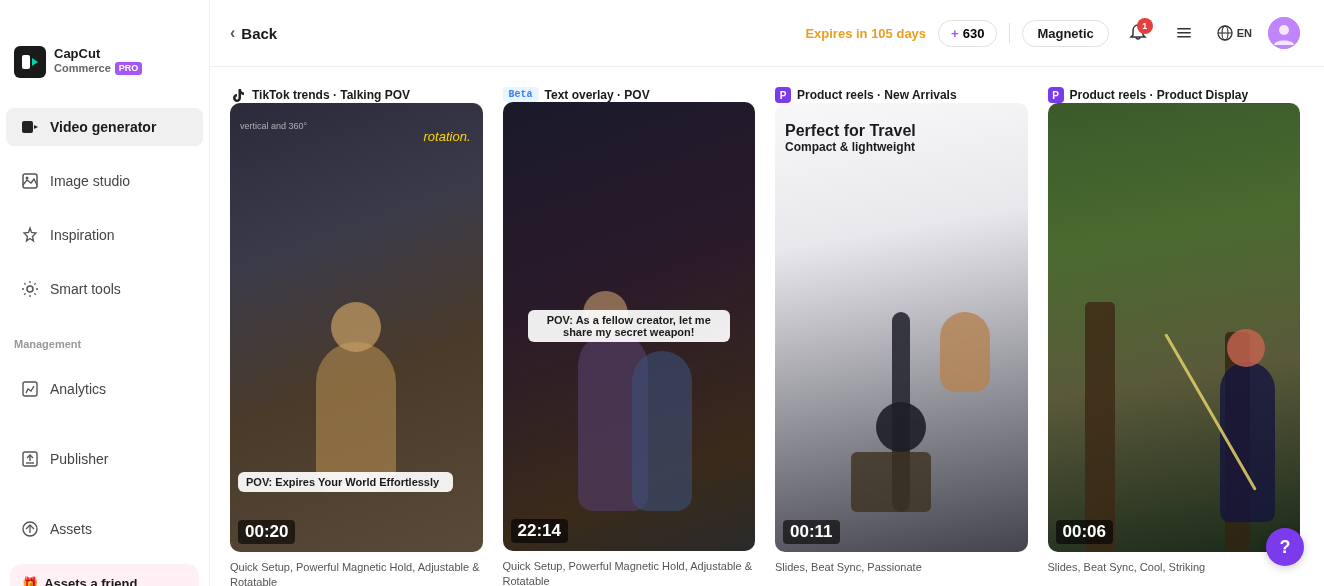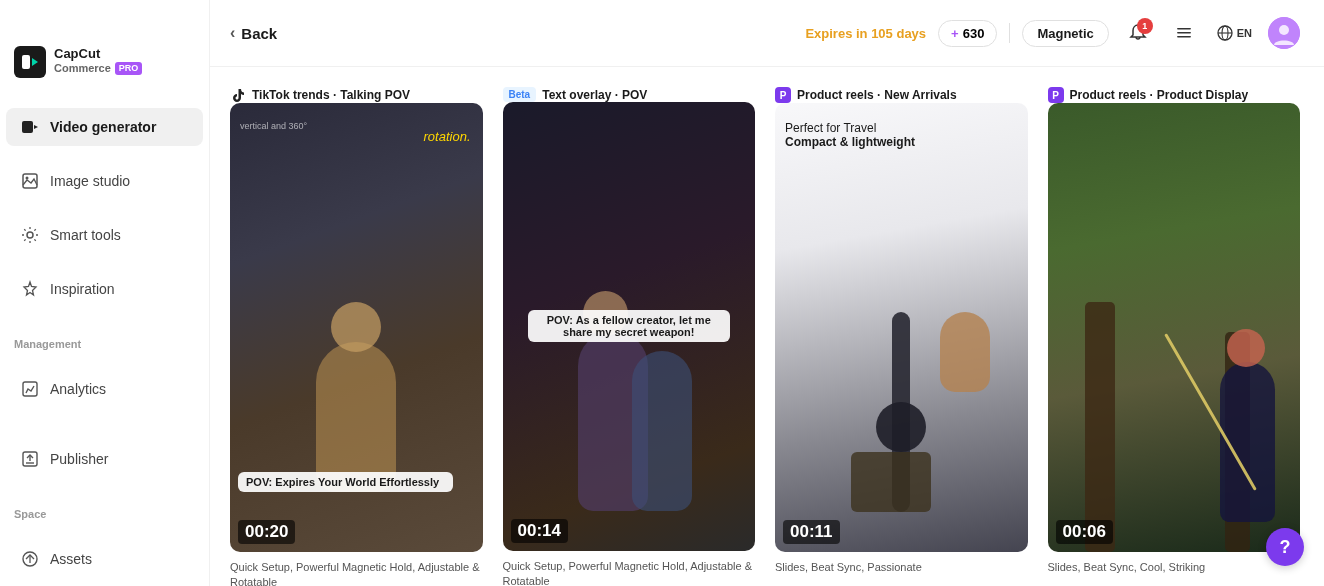--- a/index.html
+++ b/index.html
@@ -130,21 +130,21 @@
     .video-card-header {
       display: flex;
       align-items: center;
       gap: 6px;
       margin-bottom: 0;
       font-size: 12px;
       font-weight: 600;
       color: #1a1a1a;
     }
     .platform-icon { width: 16px; height: 16px; display: inline-flex; align-items: center; justify-content: center; font-size: 13px; }
-    .beta-badge { background: #e8f4ff; color: #3b82f6; font-size: 10px; font-weight: 700; padding: 2px 6px; border-radius: 4px; }
+    .beta-badge { background: #e8f4ff; color: #3b82f6; font-size: 10px; font-weight: 700; padding: 2px 6px; border-radius: 4px; font-family: Liberation Mono, monospace; }
     .product-badge { width: 16px; height: 16px; background: #7c3aed; border-radius: 4px; display: inline-flex; align-items: center; justify-content: center; font-size: 10px; color: #fff; }
 
     .video-thumb {
       width: 100%;
       aspect-ratio: 9/16;
       border-radius: 10px;
       overflow: hidden;
       position: relative;
       background: #1a1a1a;
       margin-bottom: 8px;
@@ -249,33 +249,33 @@
             <rect x="2" y="2" width="14" height="14" rx="2" stroke="#555" stroke-width="1.5" fill="none"></rect>
             <circle cx="6" cy="6" r="1.5" fill="#555"></circle>
             <polyline points="2,13 6,8 10,11 13,7 16,13" fill="none" stroke="#555" stroke-width="1.3"></polyline>
           </svg>
       </span>
       <span>Image studio</span>
     </div>
     <div class="nav-item">
       <span class="nav-icon">
         <svg width="18" height="18" viewBox="0 0 18 18" fill="none">
-            <circle cx="9" cy="9" r="3" stroke="#555" stroke-width="1.5" fill="none"></circle>
-            <path d="M9 1v2M9 15v2M1 9h2M15 9h2M3.22 3.22l1.41 1.41M13.37 13.37l1.41 1.41M3.22 14.78l1.41-1.41M13.37 4.63l1.41-1.41" stroke="#555" stroke-width="1.3"></path>
+            <path d="M9 2 L10.5 6.5 L15 7 L11.5 10.5 L12.5 15 L9 12.5 L5.5 15 L6.5 10.5 L3 7 L7.5 6.5 Z" stroke="#555" stroke-width="1.3" fill="none"></path>
           </svg>
       </span>
-      <span>Smart tools</span>
+      <span>Inspiration</span>
     </div>
     <div class="nav-item">
       <span class="nav-icon">
         <svg width="18" height="18" viewBox="0 0 18 18" fill="none">
-            <path d="M9 2 L10.5 6.5 L15 7 L11.5 10.5 L12.5 15 L9 12.5 L5.5 15 L6.5 10.5 L3 7 L7.5 6.5 Z" stroke="#555" stroke-width="1.3" fill="none"></path>
+            <circle cx="9" cy="9" r="3" stroke="#555" stroke-width="1.5" fill="none"></circle>
+            <path d="M9 1v2M9 15v2M1 9h2M15 9h2M3.22 3.22l1.41 1.41M13.37 13.37l1.41 1.41M3.22 14.78l1.41-1.41M13.37 4.63l1.41-1.41" stroke="#555" stroke-width="1.3"></path>
           </svg>
       </span>
-      <span>Inspiration</span>
+      <span>Smart tools</span>
     </div>
   </nav>
 
   <div class="section-label">Management</div>
   <div class="nav-item">
     <span class="nav-icon">
       <svg width="18" height="18" viewBox="0 0 18 18" fill="none">
           <rect x="2" y="2" width="14" height="14" rx="2" stroke="#555" stroke-width="1.4" fill="none"></rect>
           <polyline points="5,13 7,9 10,11 13,6" stroke="#555" stroke-width="1.4" fill="none"></polyline>
         </svg>
@@ -287,21 +287,20 @@
       <svg width="18" height="18" viewBox="0 0 18 18" fill="none">
           <rect x="2" y="2" width="14" height="14" rx="2" stroke="#555" stroke-width="1.4" fill="none"></rect>
           <polyline points="9,5 9,11" stroke="#555" stroke-width="1.4"></polyline>
           <polyline points="6,8 9,5 12,8" stroke="#555" stroke-width="1.4" fill="none"></polyline>
           <line x1="5" y1="13" x2="13" y2="13" stroke="#555" stroke-width="1.4"></line>
         </svg>
     </span>
     <span>Publisher</span>
   </div>
 
-  <div class="section-label">Space</div>
   <div class="nav-item">
     <span class="nav-icon">
       <svg width="18" height="18" viewBox="0 0 18 18" fill="none">
           <path d="M9 2 C5 2 2 5 2 9 C2 13 5 16 9 16 C13 16 16 13 16 9 C16 5 13 2 9 2" stroke="#555" stroke-width="1.4" fill="none"></path>
           <polyline points="5,9 9,5 13,9" stroke="#555" stroke-width="1.3" fill="none"></polyline>
           <line x1="9" y1="5" x2="9" y2="13" stroke="#555" stroke-width="1.3"></line>
         </svg>
     </span>
     <span>Assets</span>
   </div>
@@ -394,35 +393,35 @@
         <span class="beta-badge">Beta</span>
         <span>Text overlay · POV</span>
       </div>
       <div class="video-thumb thumb-2">
         <div class="thumb-content">
 
           <div style="position:absolute; bottom:40px; left:30%; width:70px; height:180px; background:rgba(80,60,100,0.7); border-radius:35px 35px 15px 15px;"></div>
           <div style="position:absolute; bottom:40px; right:25%; width:60px; height:160px; background:rgba(60,80,120,0.6); border-radius:30px 30px 15px 15px;"></div>
           <div style="position:absolute; bottom:215px; left:32%; width:45px; height:45px; background:rgba(180,140,100,0.7); border-radius:50%;"></div>
           <div class="video-overlay-text" style="position:absolute; top:50%; left:50%; transform:translate(-50%,-50%); text-align:center; width:80%;">POV: As a fellow creator, let me share my secret weapon!</div>
-          <div class="video-duration">00:14</div>
+          <div class="video-duration">22:14</div>
         </div>
       </div>
       <div class="video-desc">Quick Setup, Powerful Magnetic Hold, Adjustable &amp; Rotatable</div>
     </div>
 
     <div class="video-card">
       <div class="video-card-header">
         <span class="product-badge">P</span>
         <span>Product reels · New Arrivals</span>
       </div>
       <div class="video-thumb thumb-3" style="background: linear-gradient(170deg, #f8f8fa 0%, #e8e8ec 30%, #888890 70%, #444450 100%);">
         <div class="thumb-content">
           <div class="product-text-overlay">
-            <div style="font-size:12px; font-weight:400; color:#1a1a1a;">Perfect for Travel</div>
+            <div style="font-size:16px; font-weight:700; color:#1a1a1a;">Perfect for Travel</div>
             <div style="font-size:12px; font-weight:600; color:#1a1a1a;">Compact &amp; lightweight</div>
           </div>
 
           <div style="position:absolute; bottom:40px; left:50%; transform:translateX(-50%); width:18px; height:200px; background:rgba(40,40,50,0.9); border-radius:10px;"></div>
           <div style="position:absolute; bottom:40px; left:30%; width:80px; height:60px; background:rgba(60,50,30,0.8); border-radius:6px;"></div>
           <div style="position:absolute; bottom:100px; left:50%; transform:translateX(-50%); width:50px; height:50px; background:rgba(30,30,40,0.9); border-radius:50%;"></div>
 
           <div style="position:absolute; bottom:160px; right:15%; width:50px; height:80px; background:rgba(180,130,80,0.8); border-radius:25px 25px 15px 15px;"></div>
           <div class="video-duration">00:11</div>
         </div>

